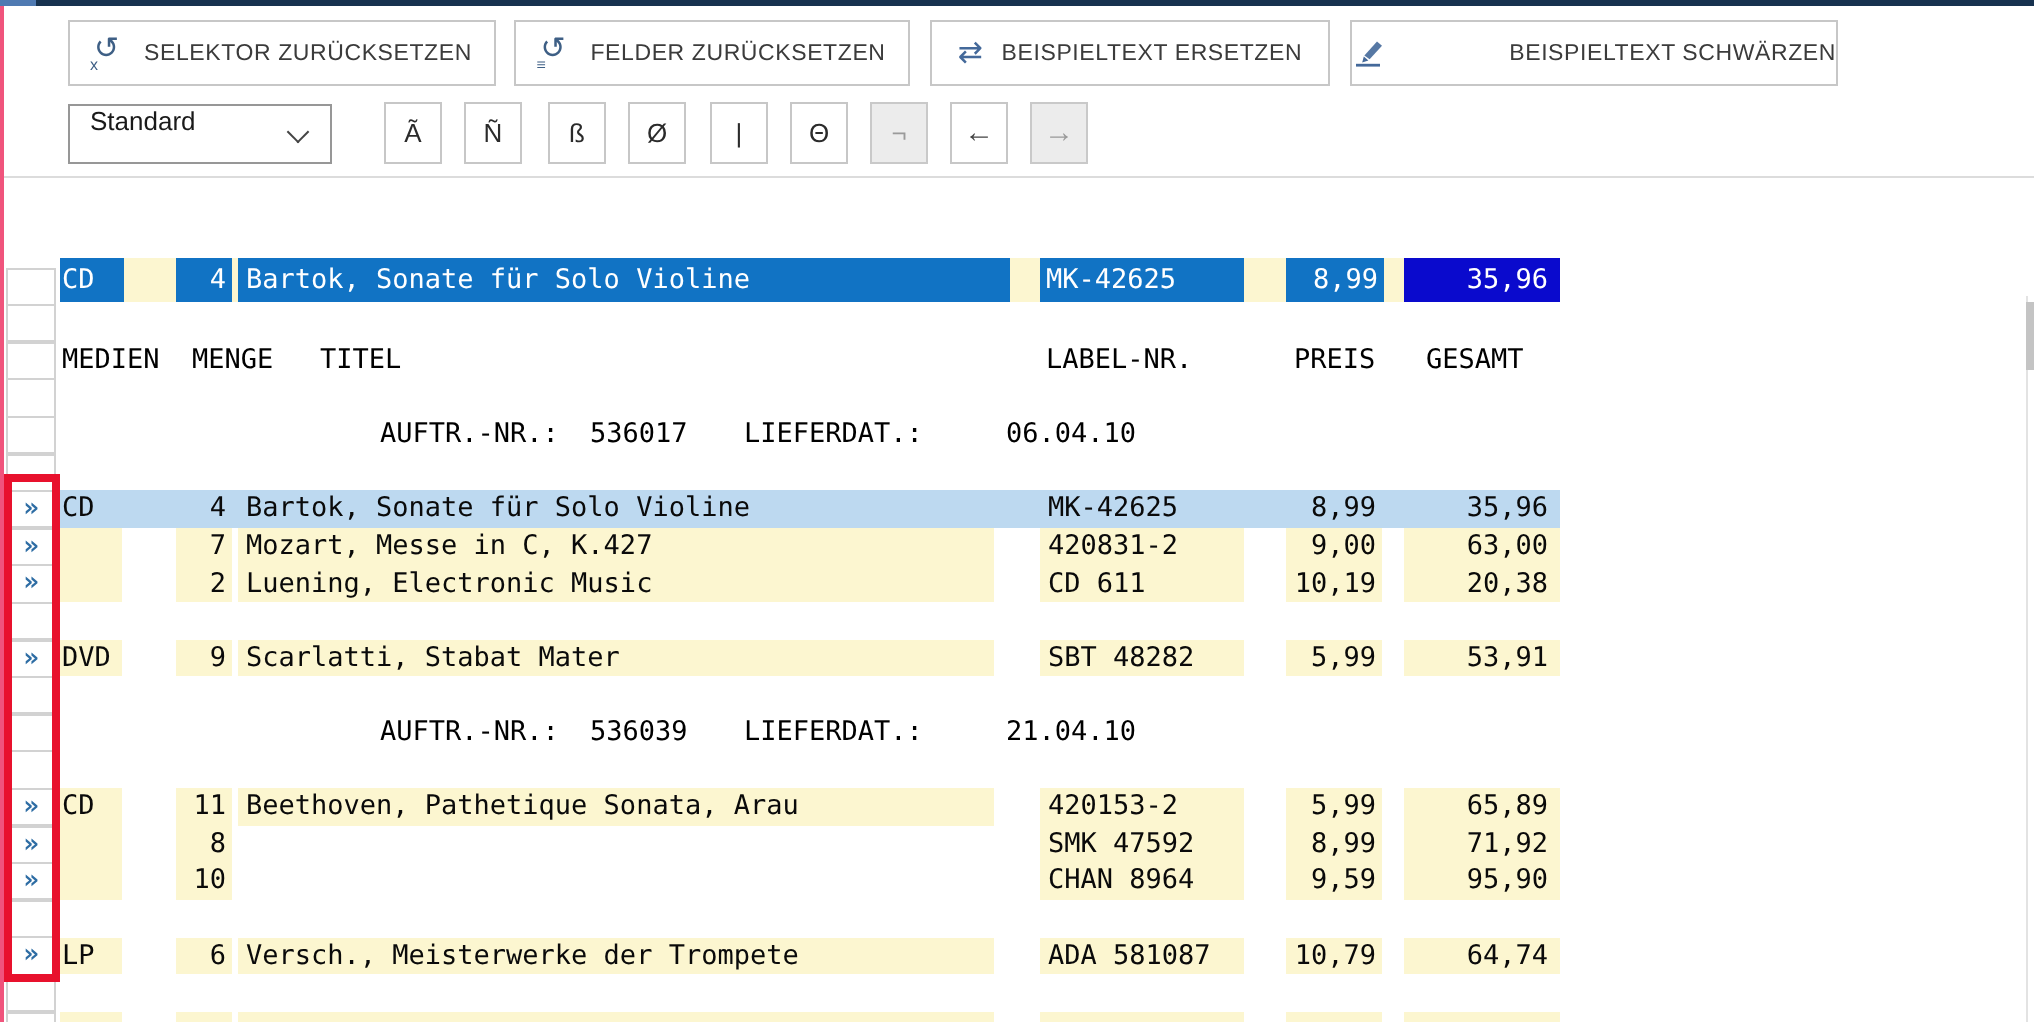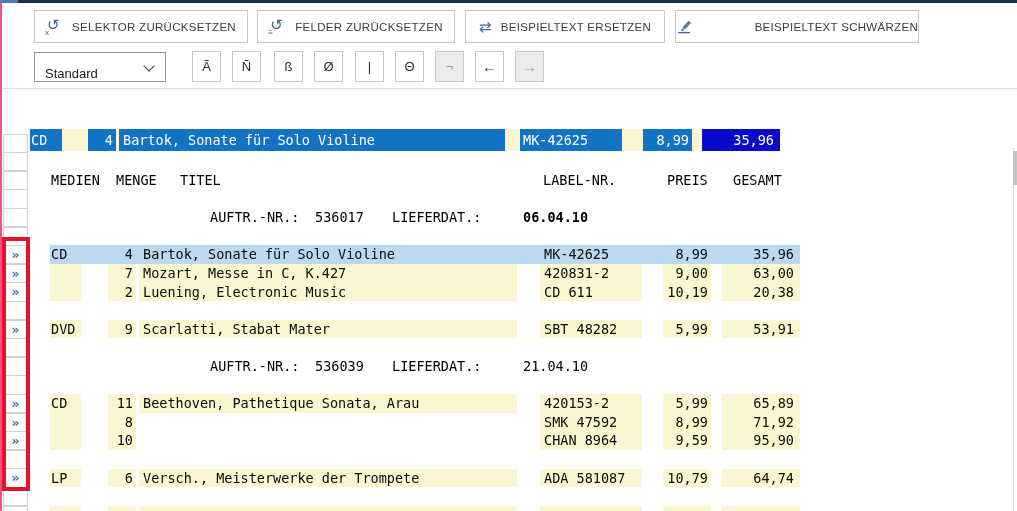--- a/index.html
+++ b/index.html
@@ -17,40 +17,40 @@
   .abtn{position:absolute;top:10px;height:33px;box-sizing:border-box;border:1px solid #c7c7c7;
         background:#fff;display:flex;align-items:center;justify-content:center;gap:9px;
         font-size:11.5px;letter-spacing:.3px;color:#3b3b3b;cursor:pointer;}
   .icon-wrap{position:relative;width:17px;height:16px;display:inline-block;}
   .u-arrow{position:absolute;left:1px;top:-2px;font-size:15px;color:#3e5f85;line-height:16px;}
   .u-sub{position:absolute;left:-1px;bottom:-2px;font-size:8px;color:#3e5f85;line-height:8px;}
   .swap-glyph{font-size:15px;color:#44699a;line-height:16px;}
 
   
   .dropdown{position:absolute;left:34px;top:52px;width:132px;height:30px;box-sizing:border-box;
-            border:1px solid #979797;background:#fff;display:flex;align-items:flex-end;
+            border:1px solid #979797;background:#fff;display:flex;align-items:flex-start;
             padding:0 10px;font-size:13px;color:#1a1a1a;cursor:pointer;}
   .dd-caret{position:absolute;right:12px;top:9px;width:7px;height:7px;
             border-right:1.3px solid #444;border-bottom:1.3px solid #444;transform:rotate(45deg);}
   .cbtn{position:absolute;top:51px;width:29px;height:31px;box-sizing:border-box;border:1px solid #c7c7c7;
         background:#fff;display:flex;align-items:center;justify-content:center;
         font-size:13px;color:#2b2b2b;cursor:pointer;}
   .cbtn.arrow{font-size:15px;color:#444;}
   .cbtn.disabled{background:#ececec;border-color:#c9c9c9;color:#9a9a9a;cursor:default;}
   .sample-field{position:absolute;left:33px;top:97px;width:748px;height:27px;box-sizing:border-box;
                 background:#fcf6d0;border:1px solid #cdc9ad;
                 font-family:"DejaVu Sans Mono", monospace;font-size:14px;font-weight:600;color:#222;
                 line-height:25px;padding-left:104px;}
   .selector-row{position:absolute;left:30px;top:129px;width:750px;height:22px;background:#fcf6d0;}
   .sel-cell-blue{position:absolute;top:0;height:22px;background:#1173c4;color:#fff;
                  font-family:"DejaVu Sans Mono", monospace;font-size:13.5px;line-height:22px;
                  box-sizing:border-box;}
   .sel-cell-dark{background:#0a0acd;}
 
-  .trow{position:absolute;left:0;width:927px;height:18.6px;margin-left:20px;}
+  .trow{position:absolute;left:0;width:927px;height:18.6px;}
   .rowbg{position:absolute;left:30px;top:0;width:750px;height:18.6px;background:#bdd9f0;}
   .tcell{position:absolute;top:0;height:18.6px;background:#fcf6d0;box-sizing:border-box;
          font-family:"DejaVu Sans Mono", monospace;font-size:13.5px;line-height:18.6px;color:#0a0a0a;
          white-space:pre;overflow:hidden;}
   .trow.selected .tcell{background:transparent;}
   .tcell.l{padding-left:1px;}
   .tcell.l2{padding-left:4px;}
   .tcell.r{text-align:right;padding-right:3px;}
   .tcell.r2{text-align:right;padding-right:6px;}
   .htext{position:absolute;top:0;line-height:18.6px;font-family:"DejaVu Sans Mono", monospace;
@@ -182,21 +182,21 @@
         <span class="htext" style="left: 96px;">MENGE</span>
         <span class="htext" style="left: 160px;">TITEL</span>
         <span class="htext" style="left: 523px;">LABEL-NR.</span>
         <span class="htext" style="left: 647px;">PREIS</span>
         <span class="htext" style="left: 713px;">GESAMT</span>
       </div>
       <div class="trow order" style="top: 208.2px;">
         <span class="htext" style="left: 190px;">AUFTR.-NR.:</span>
         <span class="htext" style="left: 295px;">536017</span>
         <span class="htext" style="left: 372px;">LIEFERDAT.:</span>
-        <span class="htext" style="left: 503px; font-weight: bold;">06.04.10</span>
+        <span class="htext" style="left: 503px;">06.04.10</span>
       </div>
       <div class="trow item selected" style="top: 245.4px;">
         <div class="rowbg"></div>
         <div class="tcell l" style="left: 30px; width: 31px;">CD</div>
         <div class="tcell r" style="left: 88px; width: 28px;">4</div>
         <div class="tcell l2" style="left: 119px; width: 378px;">Bartok, Sonate für Solo Violine</div>
         <div class="tcell l2" style="left: 520px; width: 102px;">MK-42625</div>
         <div class="tcell r" style="left: 643px; width: 48px;">8,99</div>
         <div class="tcell r2" style="left: 702px; width: 78px;">35,96</div>
       </div>

